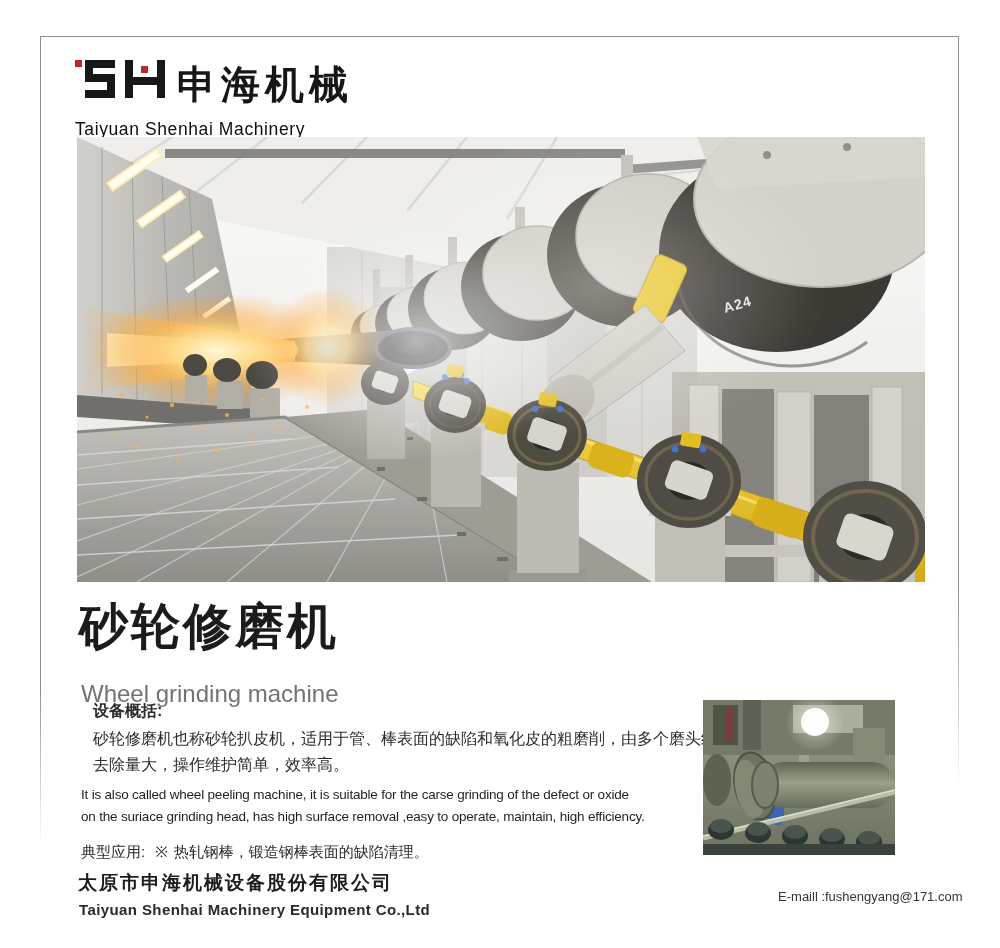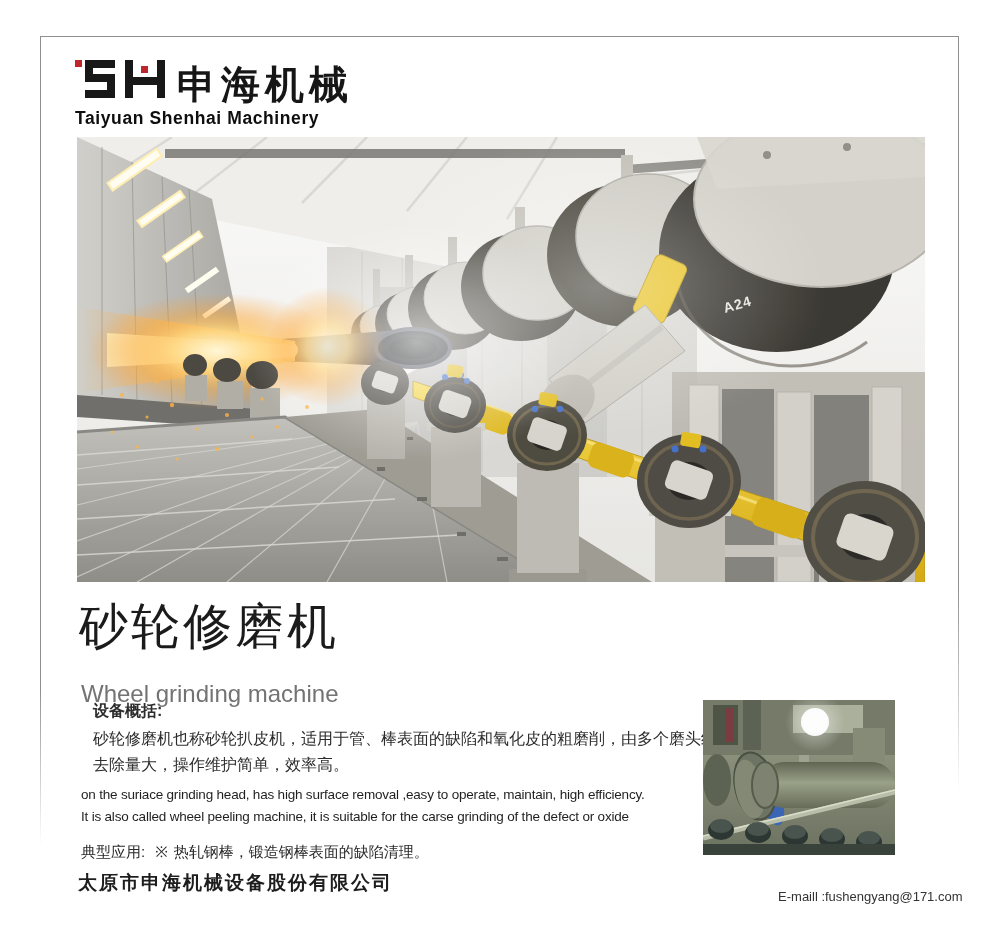--- a/index.html
+++ b/index.html
@@ -11,26 +11,26 @@
   .frame-top{position:absolute;left:40px;top:36px;width:919px;height:1px;background:#8f8f8f;}
   .frame-left{position:absolute;left:40px;top:36px;width:1px;height:880px;
     background:linear-gradient(#8f8f8f 0%, #8f8f8f 74%, rgba(143,143,143,0) 92%);}
   .frame-right{position:absolute;left:958px;top:36px;width:1px;height:880px;
     background:linear-gradient(#8f8f8f 0%, #8f8f8f 62%, rgba(143,143,143,0) 86%);}
 
   .logo{position:absolute;left:75px;top:58px;}
   .logo-row{display:flex;align-items:flex-end;gap:10px;}
   .logo-cn{font-size:39px;font-weight:900;color:#161616;letter-spacing:5px;line-height:1;
     font-family:"Liberation Sans",sans-serif;}
-  .logo-tagline{font-size:17.5px;font-weight:bold;color:#0e0e0e;letter-spacing:0.6px;margin-top:4px;}
+  .logo-tagline{font-size:17.5px;font-weight:normal;color:#0e0e0e;letter-spacing:0.6px;margin-top:15px;}
 
   .hero{position:absolute;left:77px;top:137px;width:848px;height:445px;}
   .hero svg{display:block;width:848px;height:445px;}
 
-  .title-cn{position:absolute;left:79px;top:594px;font-size:49px;font-weight:400;
+  .title-cn{position:absolute;left:79px;top:594px;font-size:49px;font-weight:700;
     color:#1b1b1b;letter-spacing:3px;}
   .title-en{position:absolute;left:81px;top:680px;font-size:24px;font-weight:400;color:#737373;}
 
   .overview{position:absolute;left:81px;top:701px;width:625px;color:#2c2c2c;margin-left:12px;}
   .overview-heading{font-size:16px;font-weight:bold;margin-bottom:4px;}
   .overview-line{font-size:16px;line-height:26px;white-space:nowrap;}
 
   .endesc{position:absolute;left:81px;top:784px;color:#1f1f1f;}
   .endesc-line{font-size:13.5px;letter-spacing:-0.2px;line-height:22px;white-space:nowrap;}
 
@@ -375,22 +375,22 @@
   <div class="title-cn">砂轮修磨机</div>
   <div class="title-en">Wheel grinding machine</div>
 
   <div class="overview">
     <div class="overview-heading">设备概括:</div>
     <div class="overview-line">砂轮修磨机也称砂轮扒皮机，适用于管、棒表面的缺陷和氧化皮的粗磨削，由多个磨头组成，</div>
     <div class="overview-line">去除量大，操作维护简单，效率高。</div>
   </div>
 
   <div class="endesc">
+    <div class="endesc-line">It is also called wheel peeling machine, it is suitable for the carse grinding of the defect or oxide</div>
     <div class="endesc-line">on the suriace grinding head, has high surface removal ,easy to operate, maintain, high efficiency.</div>
-    <div class="endesc-line">It is also called wheel peeling machine, it is suitable for the carse grinding of the defect or oxide</div>
   </div>
 
   <div class="apps">
     <span class="lbl">典型应用:</span><span class="mark">※</span><span>热轧钢棒，锻造钢棒表面的缺陷清理。</span>
   </div>
 
   <div class="thumb">
     <svg viewBox="0 0 192 155" preserveAspectRatio="none">
       <defs>
         <linearGradient id="tBg" x1="0" y1="0" x2="0" y2="1">
@@ -439,20 +439,21 @@
         <ellipse cx="129" cy="139" rx="13" ry="10" fill="#2c3632"></ellipse>
           <ellipse cx="129" cy="135" rx="11" ry="7" fill="#49544e"></ellipse>
         <ellipse cx="166" cy="142" rx="13" ry="10" fill="#2c3632"></ellipse>
           <ellipse cx="166" cy="138" rx="11" ry="7" fill="#49544e"></ellipse>
       </g>
       <rect x="0" y="144" width="192" height="11" fill="#3a423c"></rect>
     </svg>
   </div>
 
   <div class="company-cn">太原市申海机械设备股份有限公司</div>
+  <div class="company-en">Taiyuan Shenhai Machinery Equipment Co.,Ltd</div>
 
   <div class="contact">
     <div class="contact-row">
       <span class="lbl">E-maill :</span>
       <span>fushengyang@171.com</span>
     </div>
   </div>
 
 </div>
 

